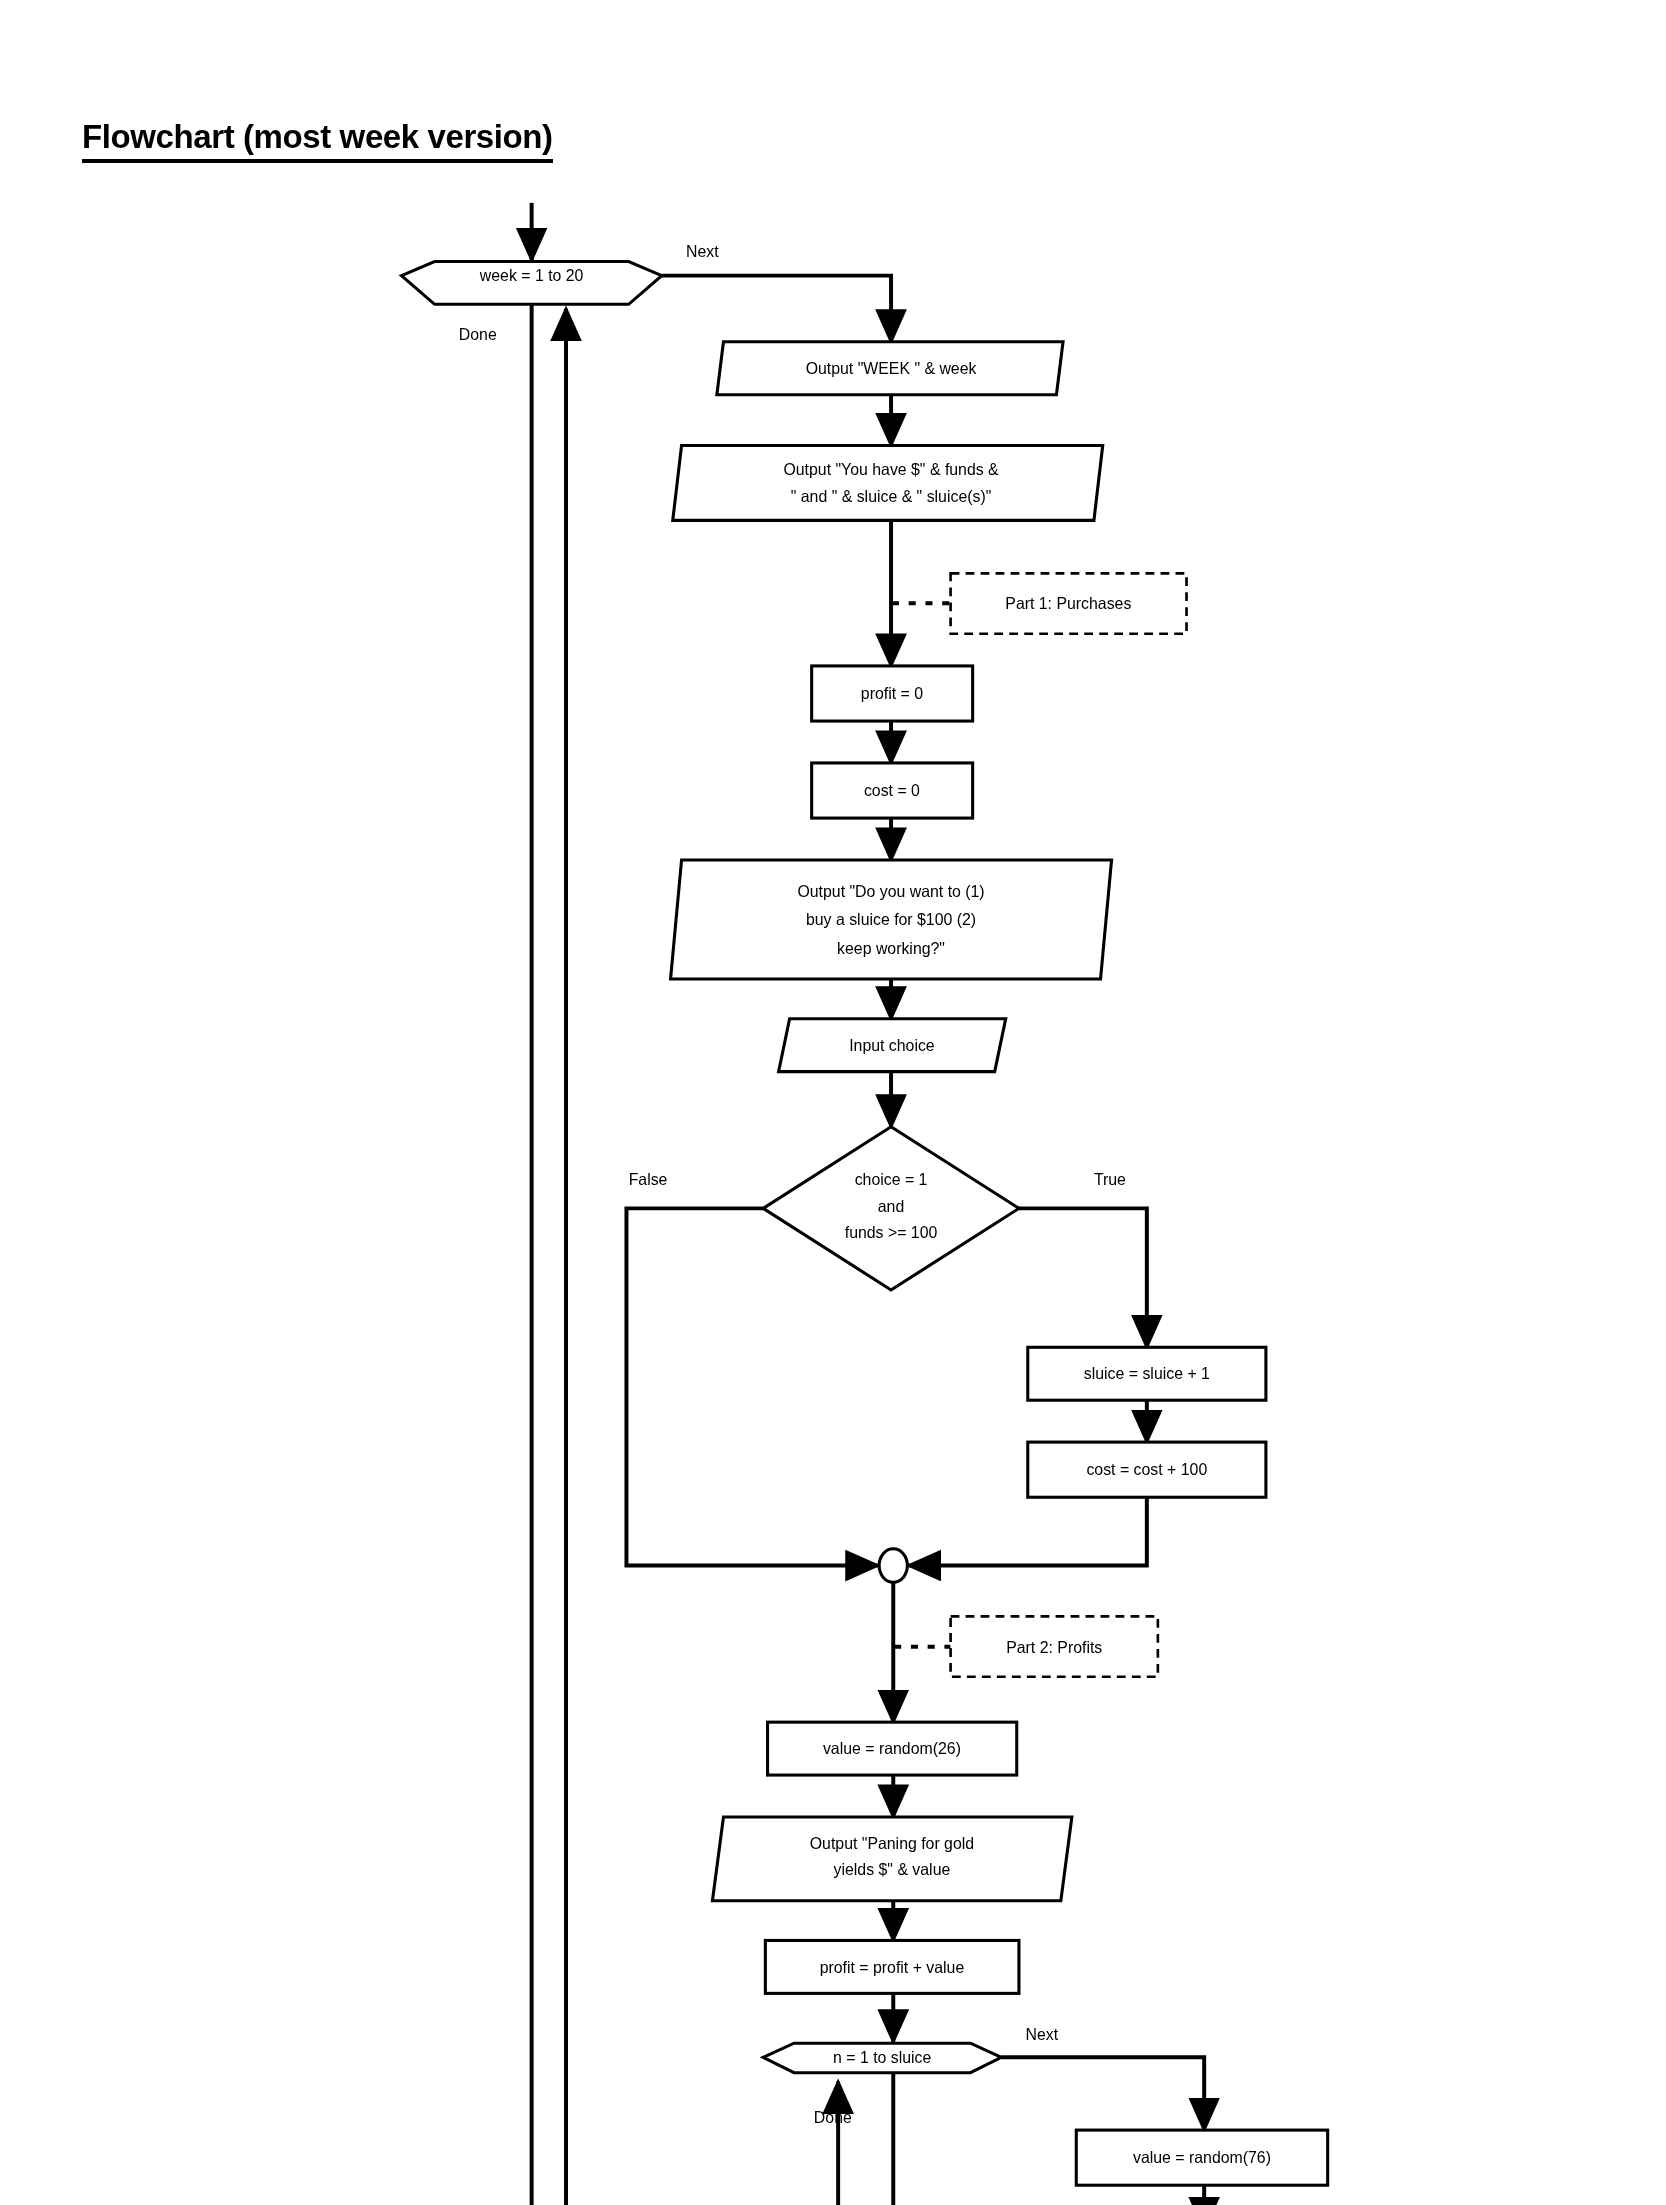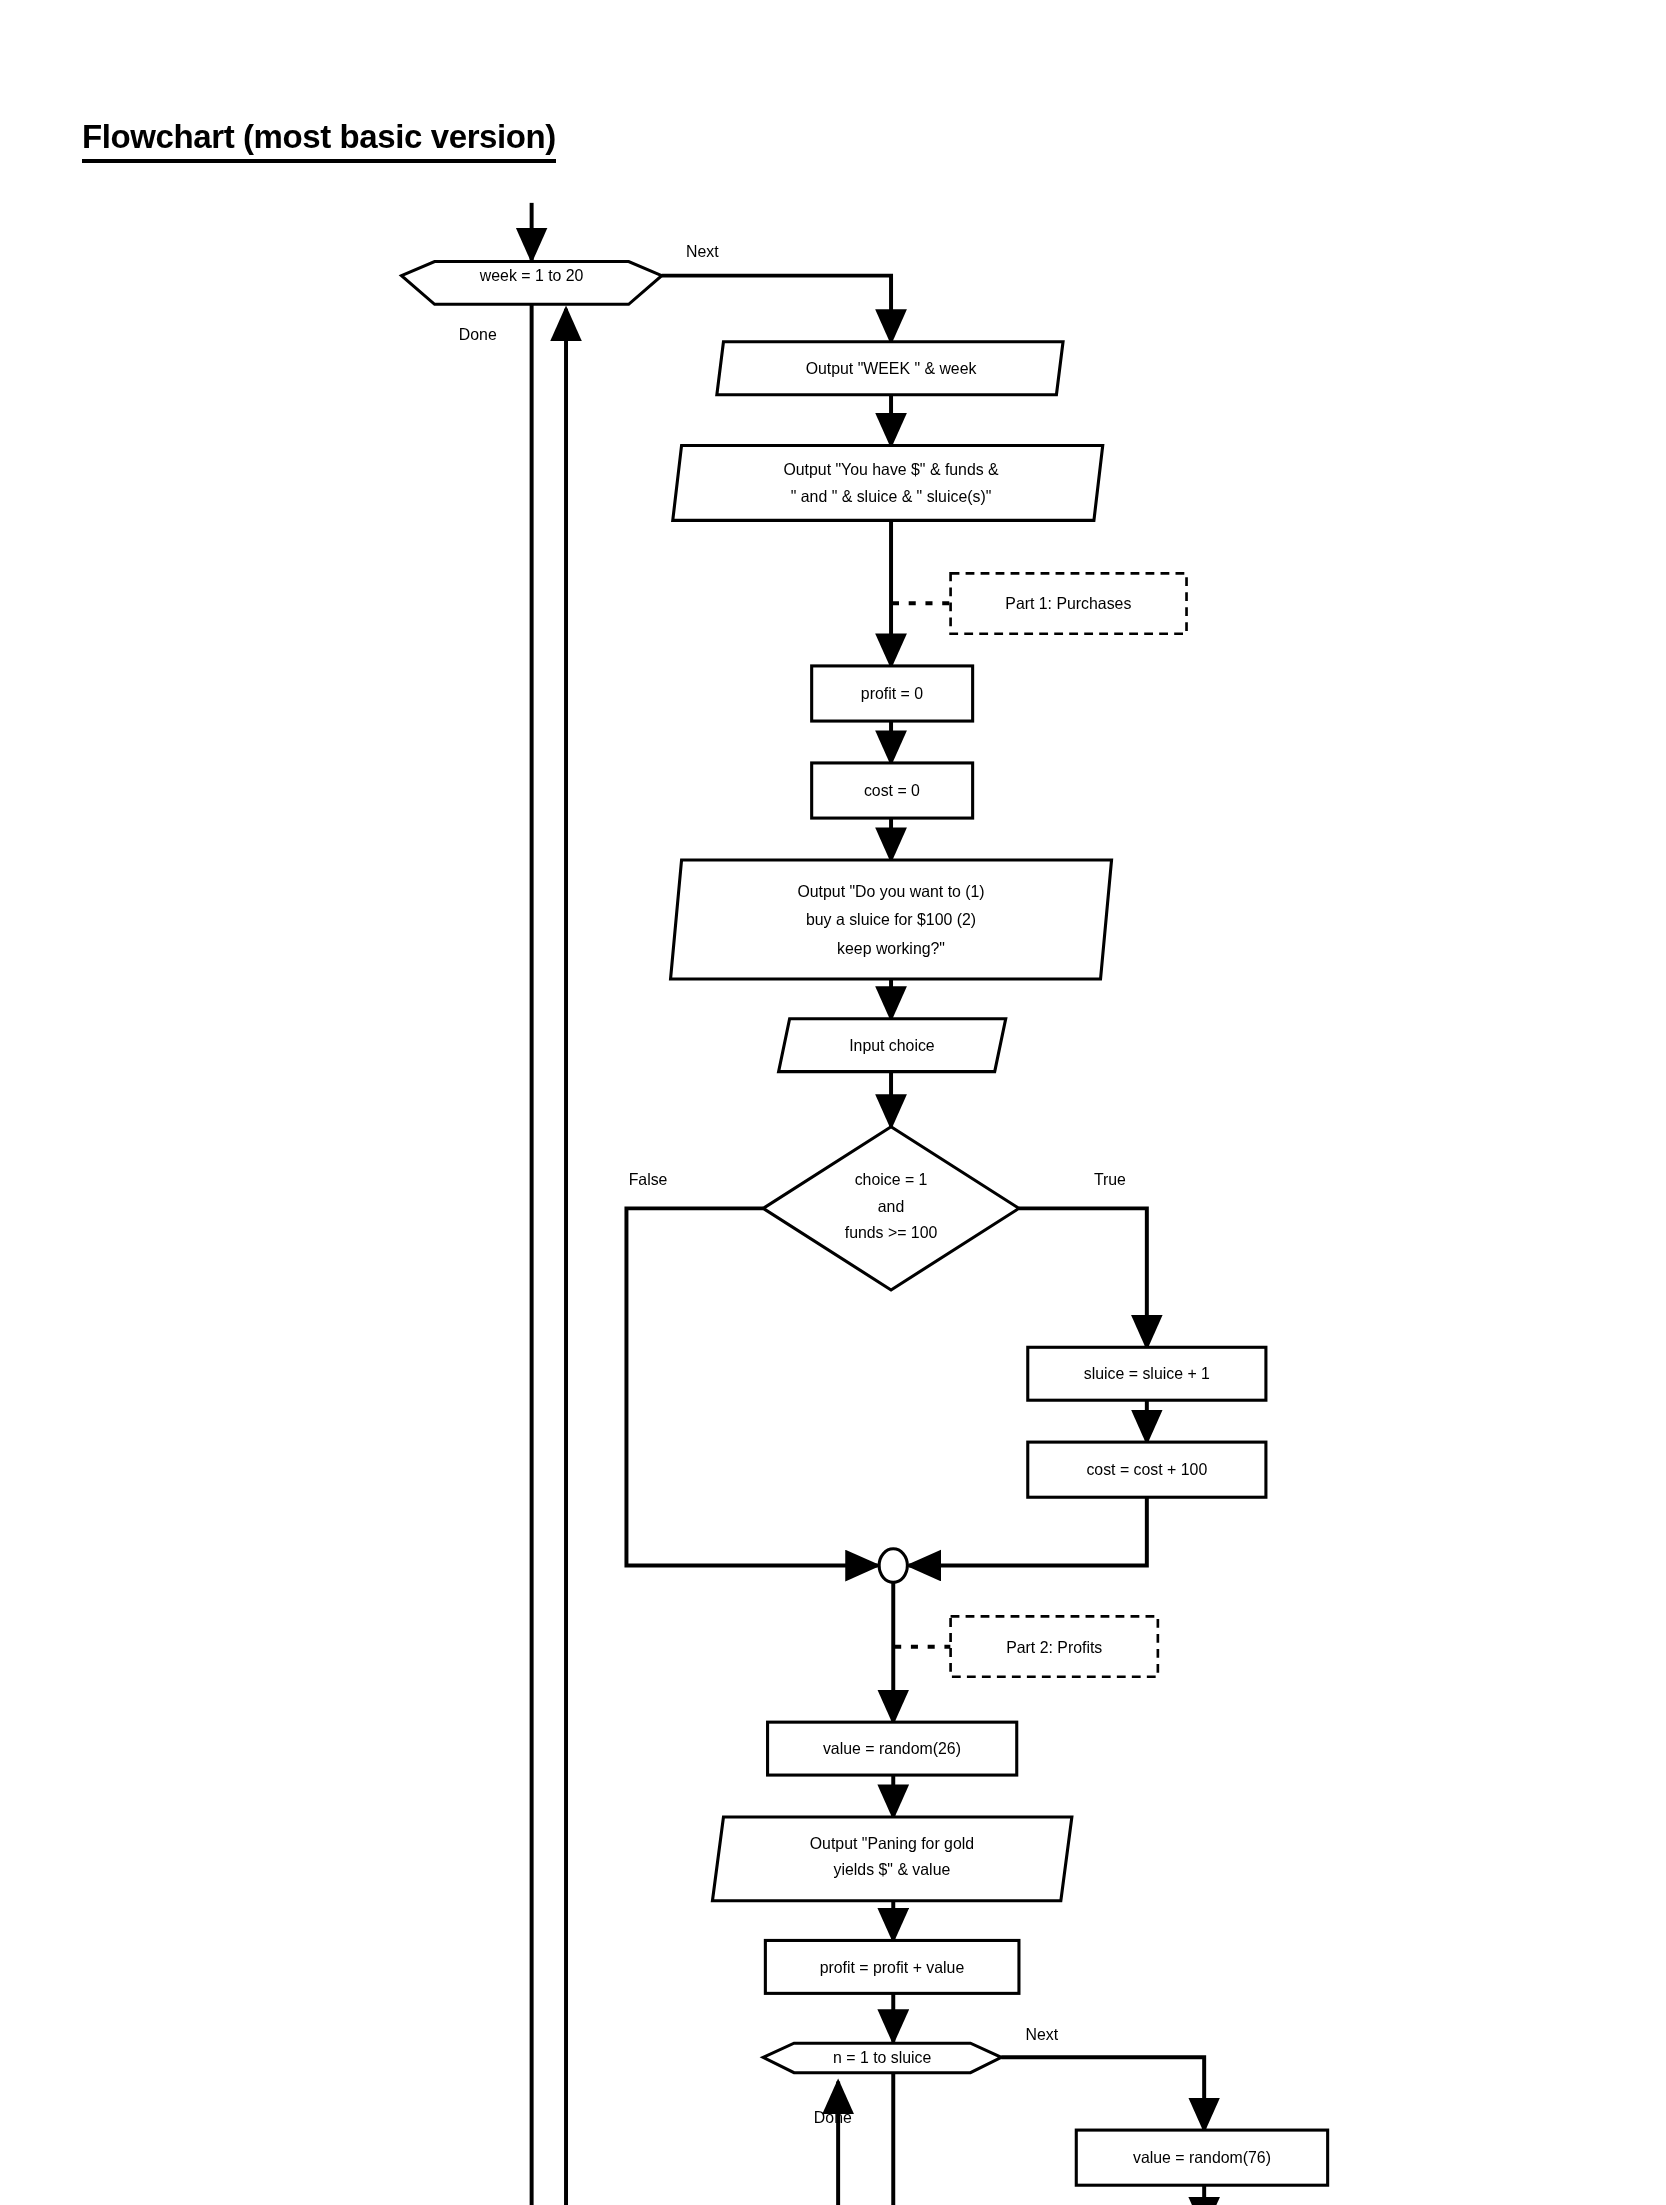--- a/index.html
+++ b/index.html
@@ -19,21 +19,21 @@
   .dotln{stroke:#000000;stroke-width:9;fill:none;stroke-dasharray:16 22;stroke-linecap:butt;}
   text{font-family:"Liberation Sans",sans-serif;fill:#000;}
   .t{font-size:36px;}
   .lbl{font-size:36px;}
 </style>
 </head>
 <body>
 
 <div id="page">
 
-  <div id="title">Flowchart (most basic version)</div>
+  <div id="title">Flowchart (most week version)</div>
 
   <svg id="fc" viewBox="0 0 3779 6213">
     <defs>
       <marker id="ah" markerWidth="10" markerHeight="10" refX="8.2" refY="4" orient="auto" markerUnits="strokeWidth">
         <path d="M0,0 L9,4 L0,8 z" fill="#000"></path>
       </marker>
     </defs>
 
     <g>
       <path class="ln" d="M1205,460 L1205,590" marker-end="url(#ah)"></path>

